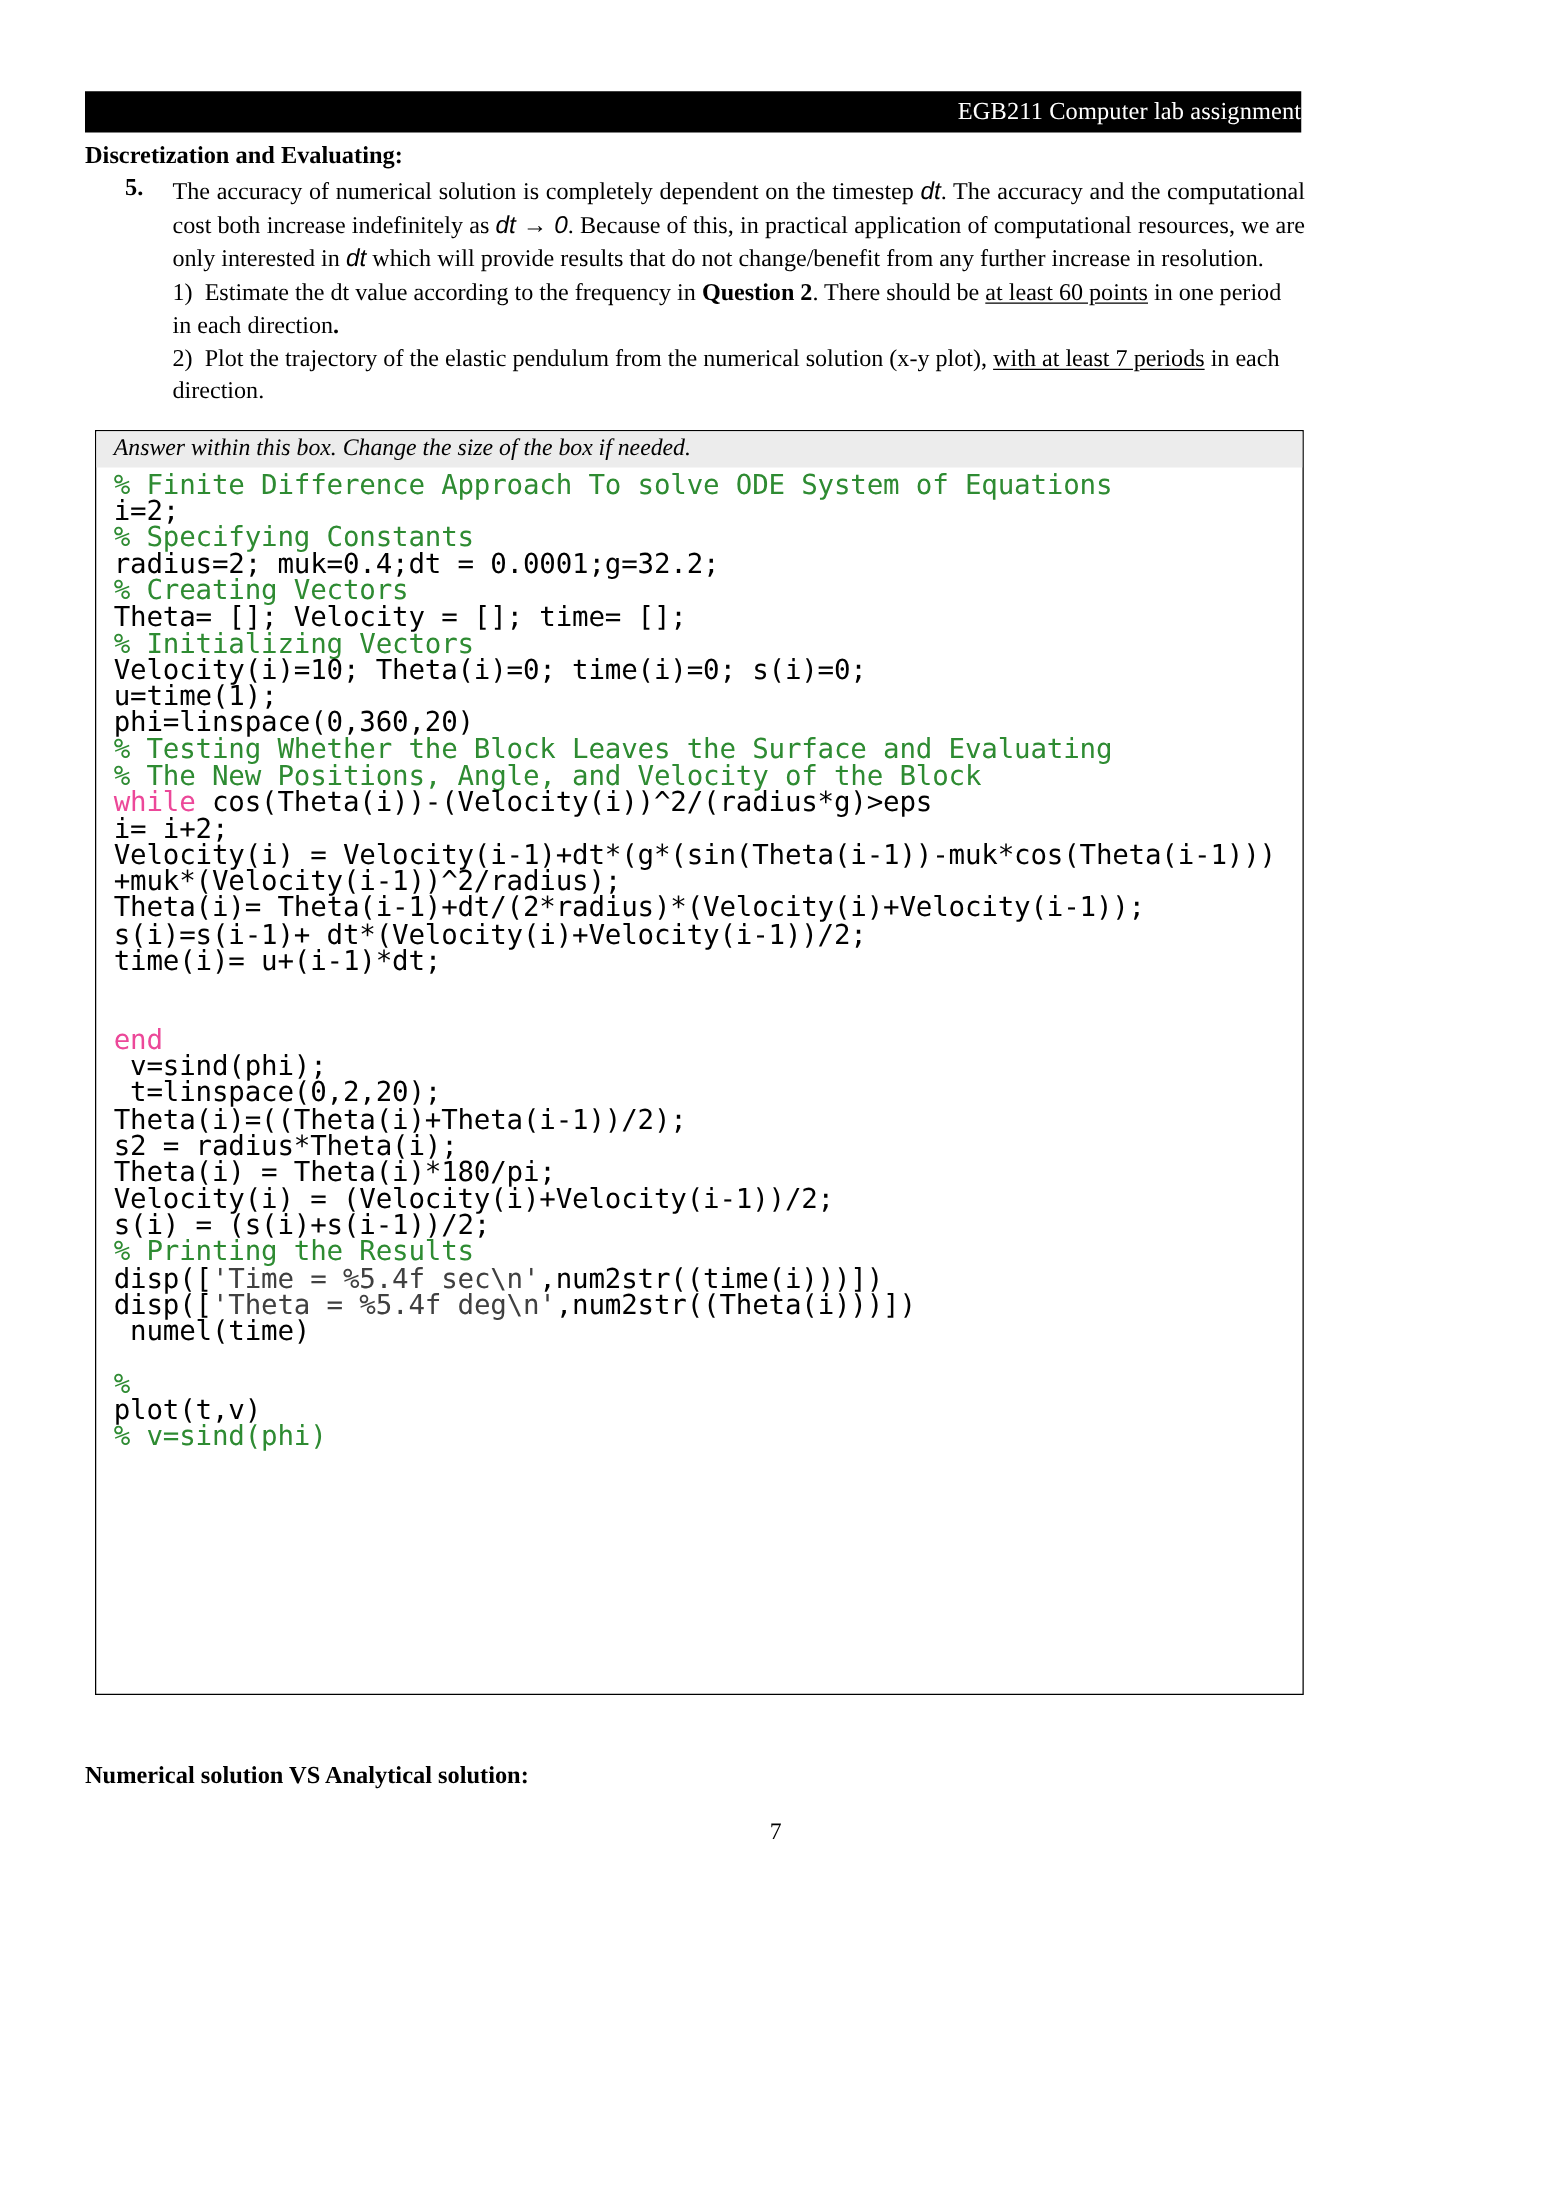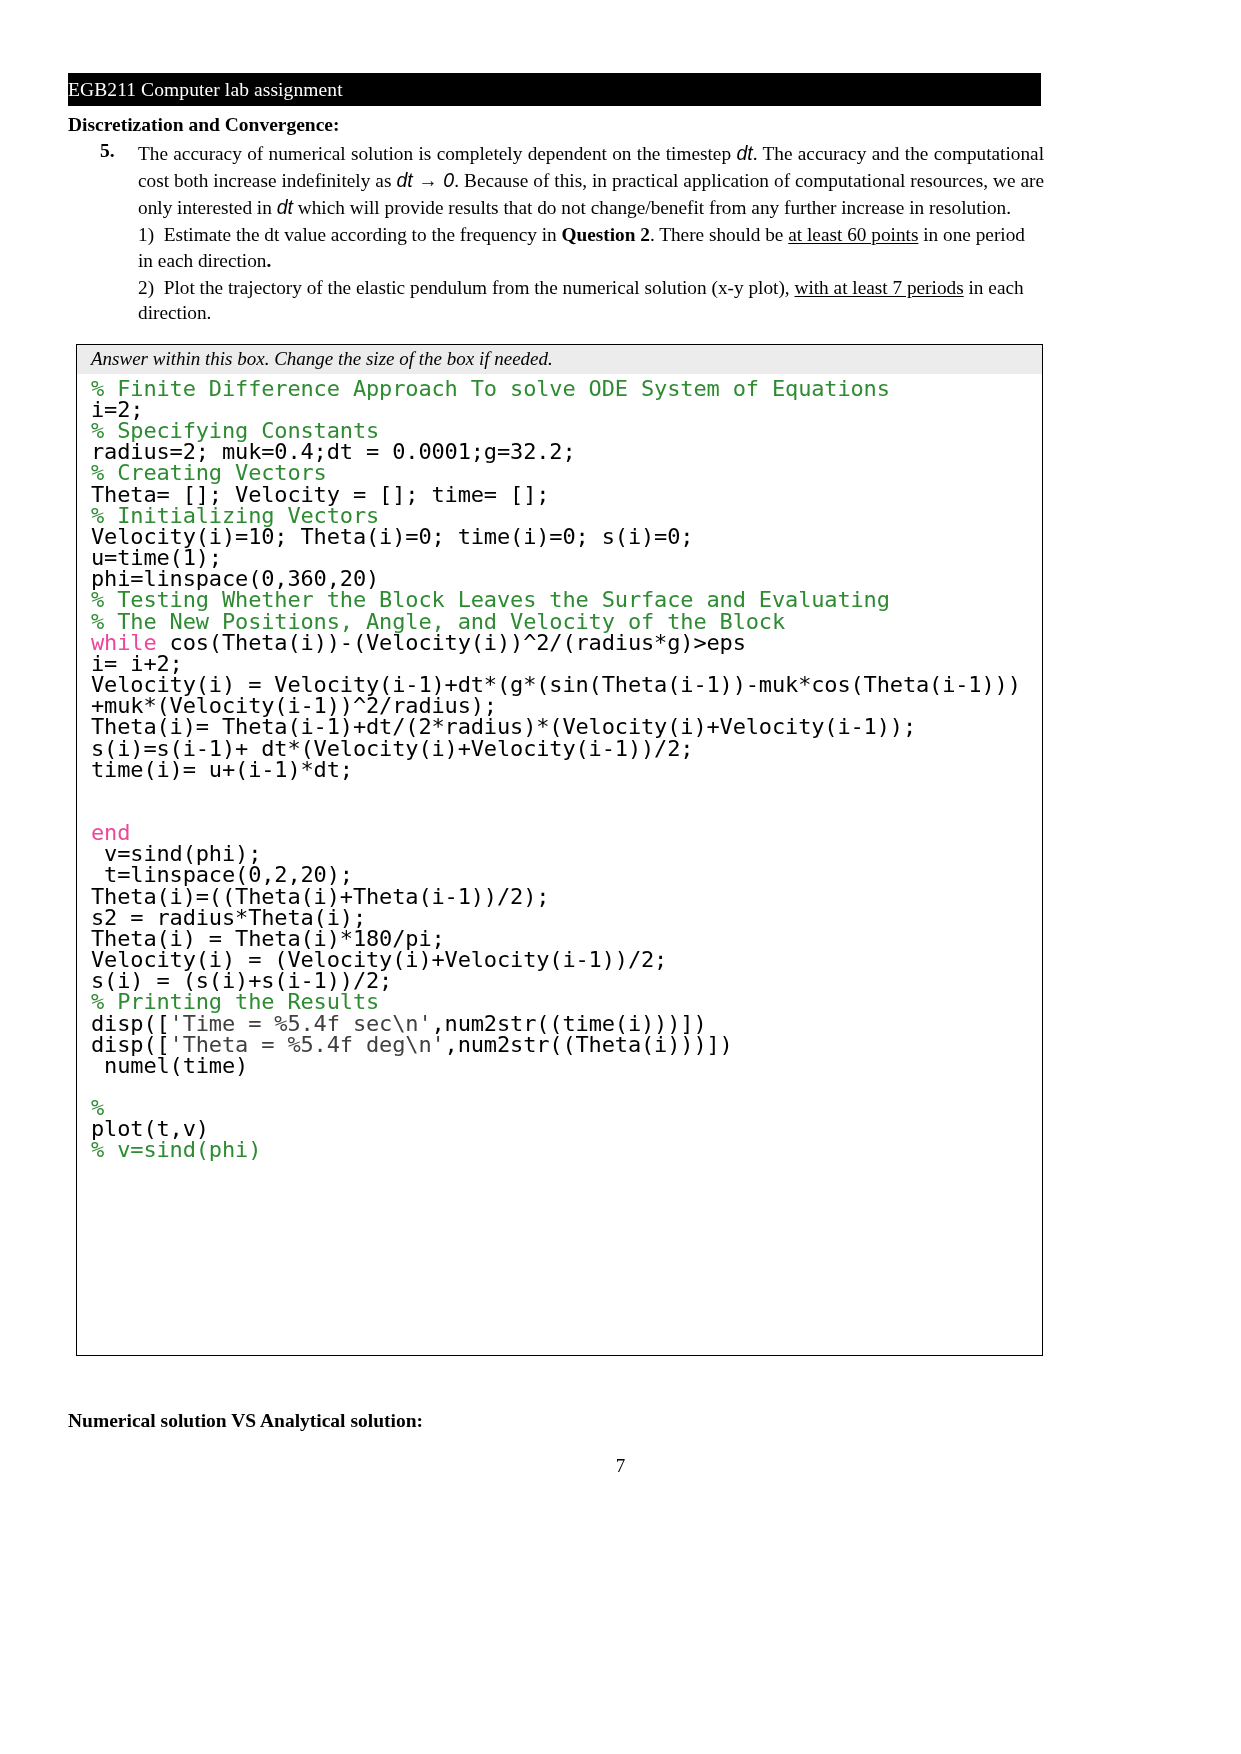--- a/index.html
+++ b/index.html
@@ -26,21 +26,21 @@
   
   .banner {
     position: absolute;
     left: 68px;
     top: 73px;
     width: 973px;
     height: 33px;
     background: #000000;
     display: flex;
     align-items: center;
-    justify-content: flex-start;
+    justify-content: flex-end;
   }
   .banner-title {
     color: #ffffff;
     font-family: "Liberation Serif", serif;
     font-size: 19.5px;
     letter-spacing: 0.1px;
     line-height: 1;
   }
 
   
@@ -154,21 +154,21 @@
 <body>
 
 <div class="page">
 
   <div class="banner">
     <span class="banner-title">EGB211 Computer lab assignment</span>
   </div>
 
   <div class="content">
 
-    <div class="section-heading">Discretization and Convergence:</div>
+    <div class="section-heading">Discretization and Evaluating:</div>
 
     <div class="item5">
       <span class="item5-num">5.</span>
       <p class="para"><span>The accuracy of numerical solution is completely dependent on the timestep </span><span class="mathit">dt</span><span>. The accuracy and the computational cost both increase indefinitely as </span><span class="mathit">dt → 0</span><span>. Because of this, in practical application of computational resources, we are only interested in </span><span class="mathit">dt</span><span> which will provide results that do not change/benefit from any further increase in resolution.</span></p>
 
       <p class="para nojust sub-item"><span class="sub-num">1)</span>&nbsp;&nbsp;<span>Estimate the dt value according to the frequency in </span><b class="bold">Question 2</b><span>. There should be </span><u class="uline">at least 60 points</u><span> in one period in each direction</span><b class="bold">.</b></p>
 
       <p class="para nojust sub-item"><span class="sub-num">2)</span>&nbsp;&nbsp;<span>Plot the trajectory of the elastic pendulum from the numerical solution (x-y plot), </span><u class="uline">with at least 7 periods</u><span> in each direction.</span></p>
     </div>
 

